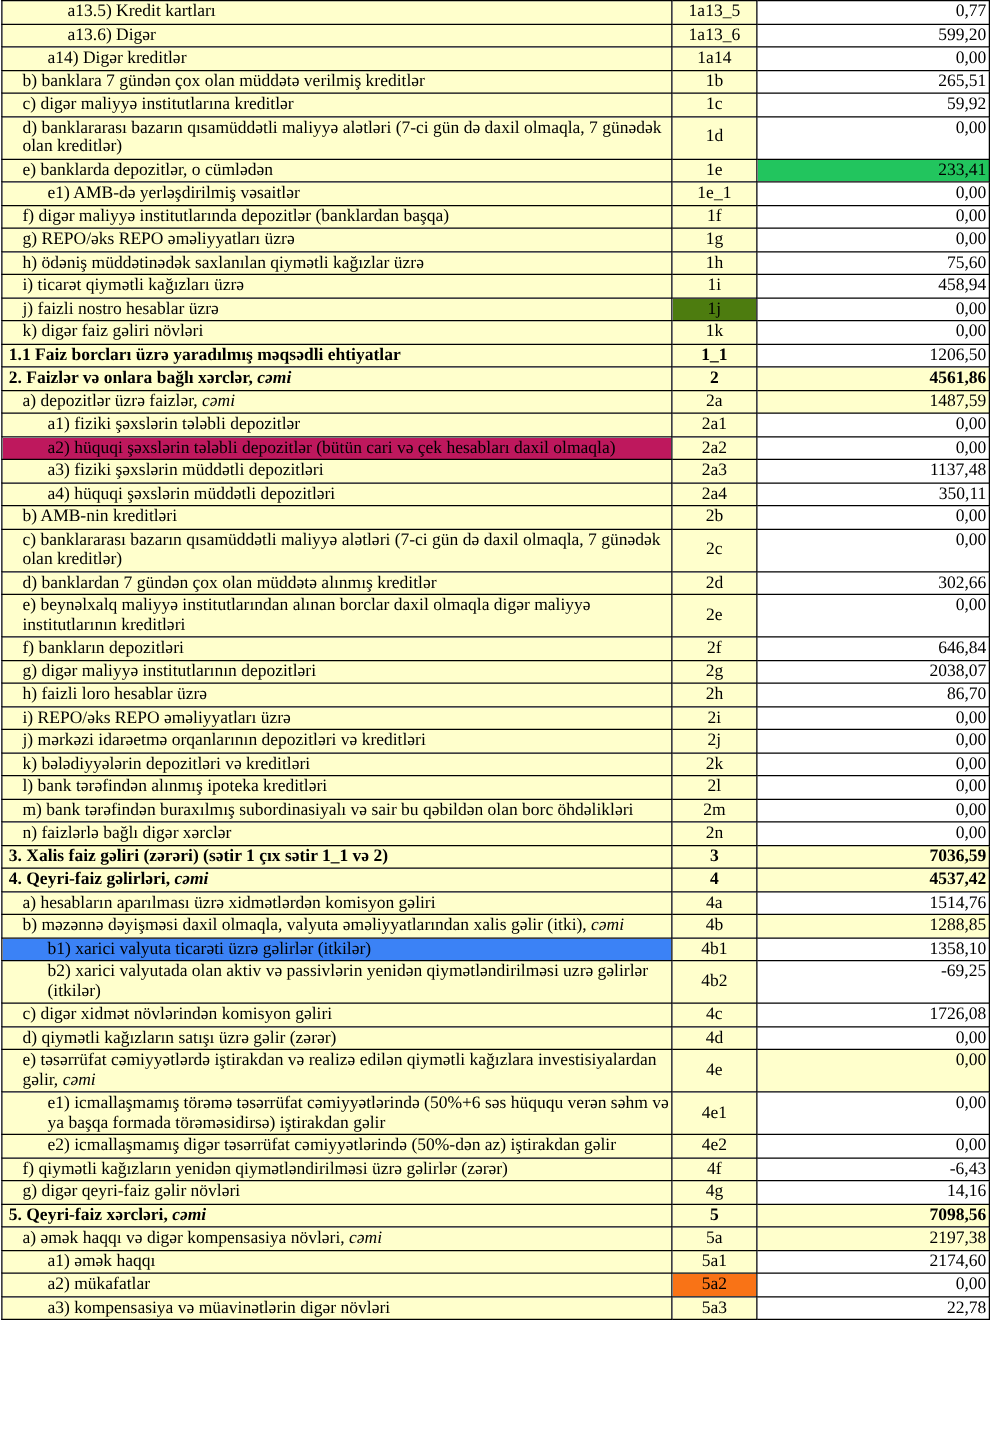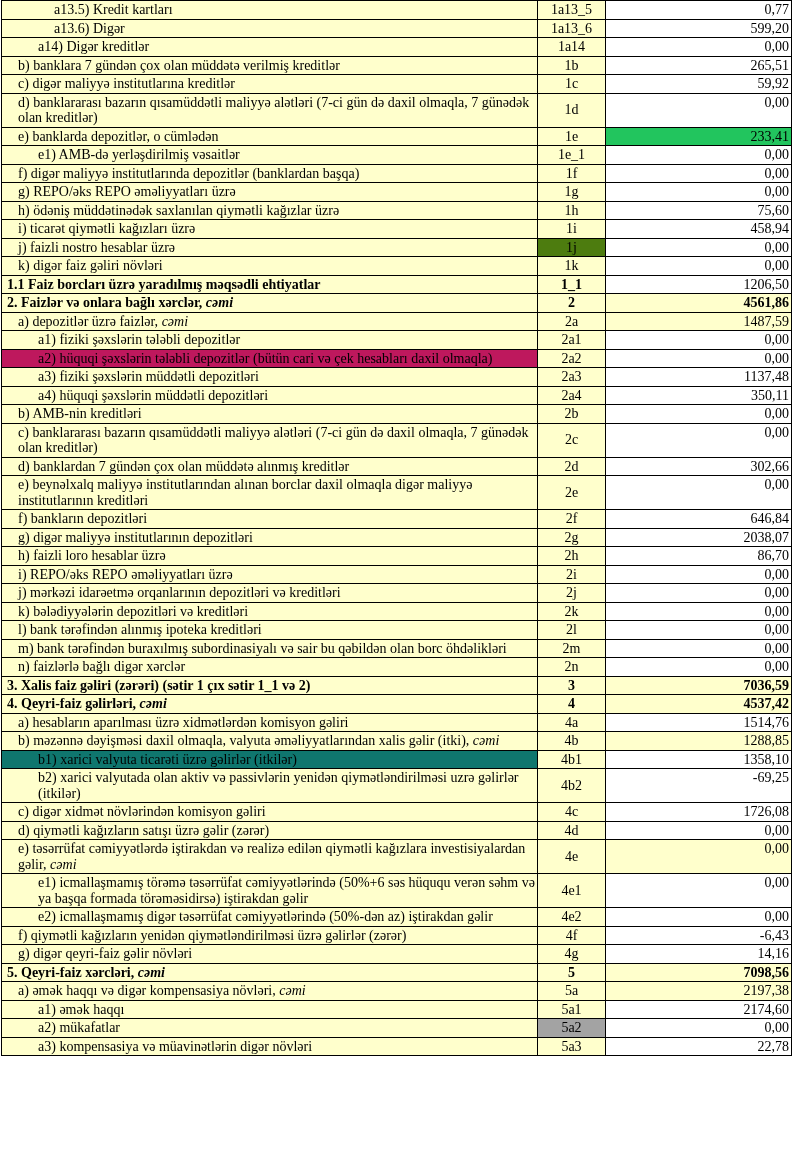--- a/index.html
+++ b/index.html
@@ -244,21 +244,21 @@
           <td class="c-label ind-1" style="background: rgb(255, 255, 204);">a) hesabların aparılması üzrə xidmətlərdən komisyon gəliri</td>
           <td class="c-code" style="background: rgb(255, 255, 204);">4a</td>
           <td class="c-value" style="background: rgb(255, 255, 255);">1514,76</td>
         </tr>
         <tr>
           <td class="c-label ind-1" style="background: rgb(255, 255, 204);">b) məzənnə dəyişməsi daxil olmaqla, valyuta əməliyyatlarından xalis gəlir (itki), <i>cəmi</i></td>
           <td class="c-code" style="background: rgb(255, 255, 204);">4b</td>
           <td class="c-value" style="background: rgb(255, 255, 204);">1288,85</td>
         </tr>
         <tr>
-          <td class="c-label ind-2" style="background: #0f766e;">b1) xarici valyuta ticarəti üzrə gəlirlər (itkilər)</td>
+          <td class="c-label ind-2" style="background: #3b82f6;">b1) xarici valyuta ticarəti üzrə gəlirlər (itkilər)</td>
           <td class="c-code" style="background: rgb(255, 255, 204);">4b1</td>
           <td class="c-value" style="background: rgb(255, 255, 255);">1358,10</td>
         </tr>
         <tr>
           <td class="c-label ind-2" style="background: rgb(255, 255, 204);">b2) xarici valyutada olan aktiv və passivlərin yenidən qiymətləndirilməsi uzrə gəlirlər (itkilər)</td>
           <td class="c-code" style="background: rgb(255, 255, 204);">4b2</td>
           <td class="c-value" style="background: rgb(255, 255, 255);">-69,25</td>
         </tr>
         <tr>
           <td class="c-label ind-1" style="background: rgb(255, 255, 204);">c) digər xidmət növlərindən komisyon gəliri</td>
@@ -305,21 +305,21 @@
           <td class="c-code" style="background: rgb(255, 255, 204);">5a</td>
           <td class="c-value" style="background: rgb(255, 255, 204);">2197,38</td>
         </tr>
         <tr>
           <td class="c-label ind-2" style="background: rgb(255, 255, 204);">a1) əmək haqqı</td>
           <td class="c-code" style="background: rgb(255, 255, 204);">5a1</td>
           <td class="c-value" style="background: rgb(255, 255, 255);">2174,60</td>
         </tr>
         <tr>
           <td class="c-label ind-2" style="background: rgb(255, 255, 204);">a2) mükafatlar</td>
-          <td class="c-code" style="background: #a3a3a3;">5a2</td>
+          <td class="c-code" style="background: #f97316;">5a2</td>
           <td class="c-value" style="background: rgb(255, 255, 255);">0,00</td>
         </tr>
         <tr>
           <td class="c-label ind-2" style="background: rgb(255, 255, 204);">a3) kompensasiya və müavinətlərin digər növləri</td>
           <td class="c-code" style="background: rgb(255, 255, 204);">5a3</td>
           <td class="c-value" style="background: rgb(255, 255, 255);">22,78</td>
         </tr>
       </tbody>
   </table>
 </div>

